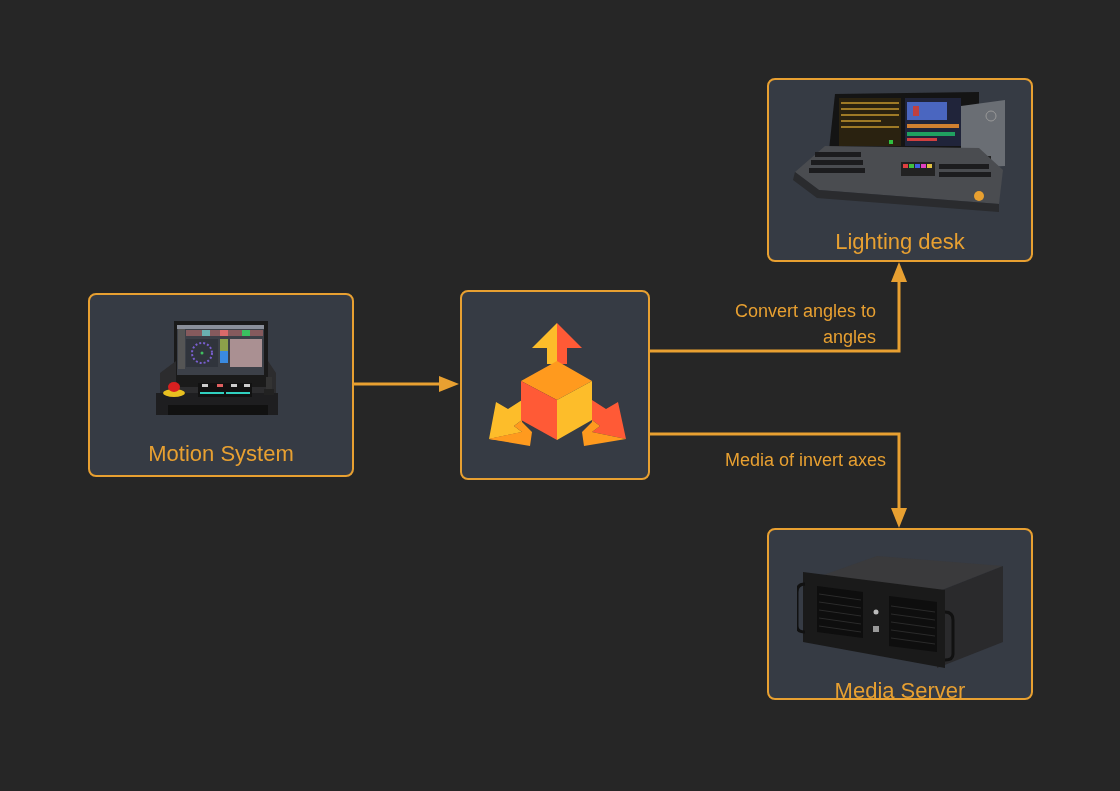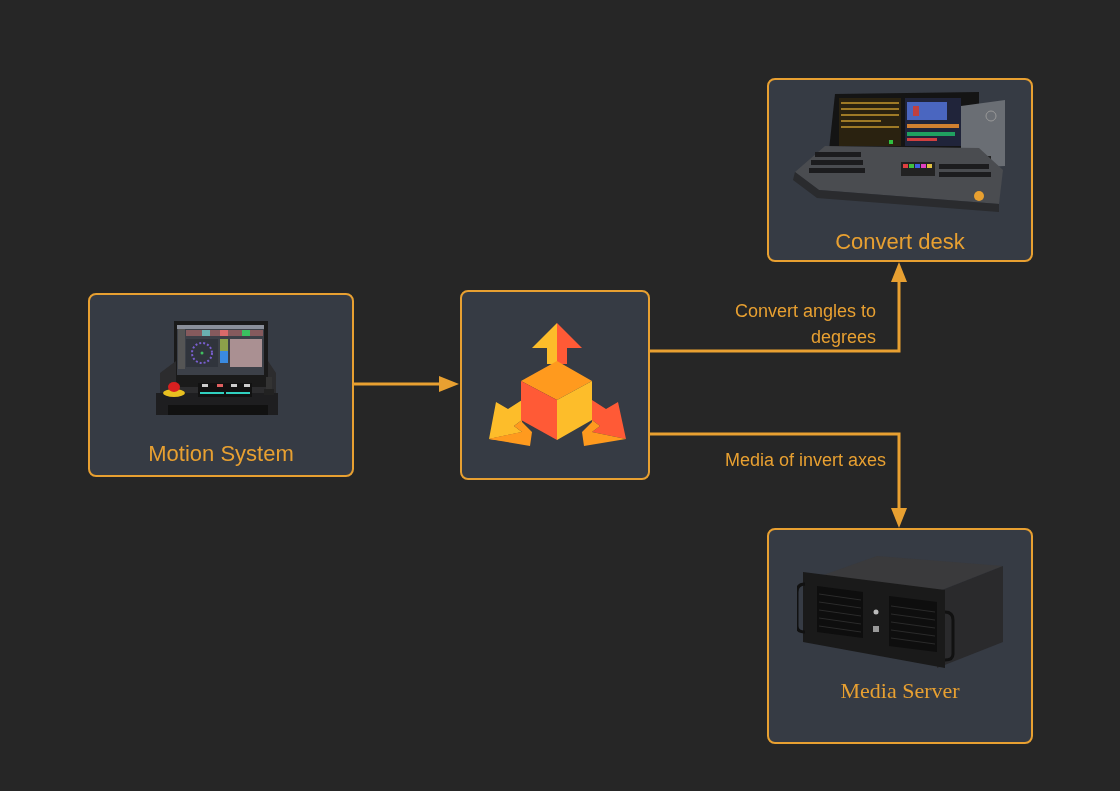--- a/index.html
+++ b/index.html
@@ -157,24 +157,24 @@
       <rect x="150" y="86" width="52" height="5"></rect>
     </g>
     <rect x="112" y="76" width="34" height="14" fill="#222"></rect>
     <rect x="114" y="78" width="5" height="4" fill="#e04040"></rect>
     <rect x="120" y="78" width="5" height="4" fill="#40c040"></rect>
     <rect x="126" y="78" width="5" height="4" fill="#4060e0"></rect>
     <rect x="132" y="78" width="5" height="4" fill="#e040c0"></rect>
     <rect x="138" y="78" width="5" height="4" fill="#e0c040"></rect>
     <circle cx="190" cy="110" r="5" fill="#e8a030"></circle>
   </svg>
-  <div class="node-label" style="top:149px;">Convert desk</div>
-</div>
-
-<div class="node" style="left:767px; top:528px; width:266px; height:216px;font-family:Liberation Serif, serif;">
+  <div class="node-label" style="top:149px;">Lighting desk</div>
+</div>
+
+<div class="node" style="left:767px; top:528px; width:266px; height:172px;">
   <svg class="device" style="left:28px; top:22px;" width="210" height="120" viewBox="0 0 210 120">
 
     <polygon points="18,26 80,4 206,14 140,40" fill="#3a3a3c"></polygon>
 
     <polygon points="140,40 206,14 206,90 140,116" fill="#2a2a2c"></polygon>
 
     <polygon points="6,20 148,38 148,116 6,90" fill="#1a1a1a"></polygon>
 
     <polygon points="20,34 66,40 66,86 20,80" fill="#0e0e0e"></polygon>
     <g stroke="#2a2a2a" stroke-width="1">
@@ -196,17 +196,17 @@
     <rect x="76" y="74" width="6" height="6" fill="#999"></rect>
 
     <path d="M8,32 Q0,32 0,40 L0,74 Q0,80 8,80" fill="none" stroke="#111" stroke-width="3"></path>
     <path d="M148,60 Q156,60 156,68 L156,102 Q156,108 148,108" fill="none" stroke="#111" stroke-width="3"></path>
   </svg>
   <div class="node-label" style="top:148px;">Media Server</div>
 </div>
 
 <div class="edge-label" style="left:676px; top:298px; width:200px;">
   <div>Convert angles to</div>
-  <div>degrees</div>
+  <div>angles</div>
 </div>
 <div class="edge-label" style="left:666px; top:447px; width:220px;">
   <span>Media of invert axes</span>
 </div>
 
 </body></html>

